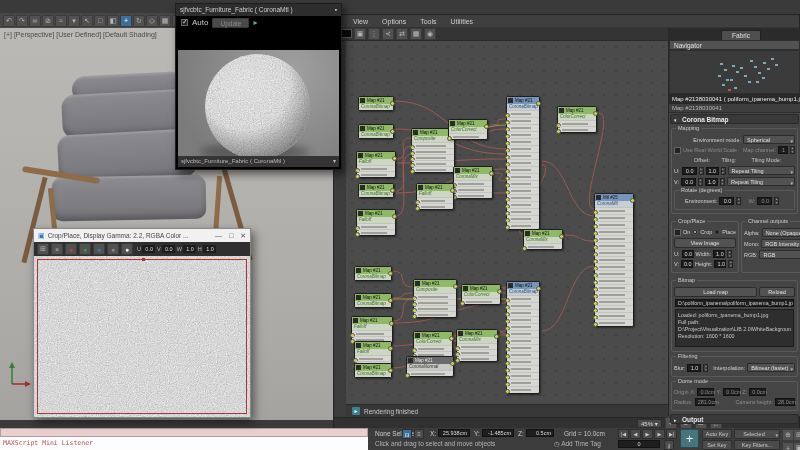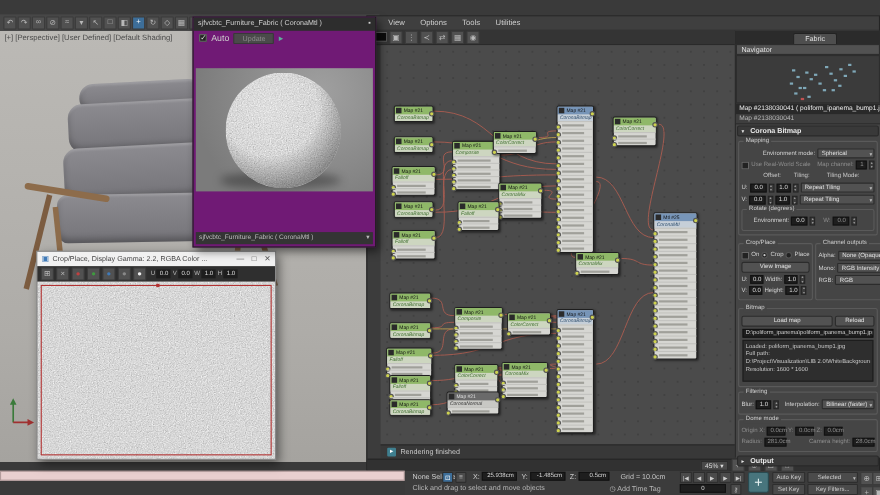--- a/index.html
+++ b/index.html
@@ -24,21 +24,21 @@
 .w4{left:170px;top:82px;width:74px;height:6px;transform:rotate(-7deg);border-radius:3px}
 .w5{left:216px;top:86px;width:5px;height:100px;transform:rotate(-16deg);background:#7c5c40}
 .w6{left:196px;top:100px;width:5px;height:90px;transform:rotate(4deg)}
 .cushion{position:absolute;background:linear-gradient(#8c8b90,#757479);box-shadow:inset 0 -4px 6px rgba(0,0,0,.25),inset 0 2px 2px rgba(255,255,255,.18);border-radius:13px}
 .c0{left:54px;top:-2px;width:112px;height:26px;transform:rotate(-3deg)}
 .c1{left:44px;top:16px;width:128px;height:44px;transform:rotate(-3deg)}
 .c2{left:40px;top:56px;width:138px;height:48px;transform:rotate(-3deg)}
 .c3{left:34px;top:100px;width:154px;height:44px;transform:rotate(-1deg);border-radius:10px}
 .gizmo{position:absolute;left:6px;bottom:30px}
 
-.matpreview{position:absolute;left:175px;top:15px;width:167px;height:210px;background:#701a75;border:1px solid #1f1f1f;box-shadow:3px 4px 8px rgba(0,0,0,.55);z-index:30}
+.matpreview{position:absolute;left:175px;top:3px;width:167px;height:167px;background:#000000;border:1px solid #1f1f1f;box-shadow:3px 4px 8px rgba(0,0,0,.55);z-index:30}
 .mp-title{height:12px;background:#2d2d2d;font-size:6.5px;color:#cfcfcf;line-height:12px;padding:0 4px;display:flex;justify-content:space-between}
 .mp-controls{height:13px;display:flex;align-items:center;gap:4px;padding:0 5px}
 .chk{width:7px;height:7px;background:#222;border:1px solid #666;display:inline-block;position:relative}
 .chk.on::after{content:"✓";position:absolute;left:0;top:-2px;font-size:7px;color:#ddd}
 .mp-update{background:#4a4a4a;color:#8b8b8b;border:1px solid #383838;font-size:6.5px;padding:0 7px;height:10px;line-height:9px;border-radius:1px}
 .mp-play{color:#5fae9a;font-size:8px}
 .mp-view{position:absolute;left:2px;top:46px;right:2px;height:112px;background:radial-gradient(circle at 70% 20%,#a0a0a0,#7b7b7b 80%);overflow:hidden}
 .sph-shadow{position:absolute;left:22px;top:94px;width:110px;height:16px;border-radius:50%;background:rgba(0,0,0,.32);filter:blur(4px)}
 .sphere{position:absolute;left:27px;top:4px;width:105px;height:105px;border-radius:50%;overflow:hidden;background:#666}
 .sphere svg{position:absolute;left:0;top:0}
@@ -668,20 +668,21 @@
     <div class="cw-image">
       <svg width="218" height="165">
           <rect width="218" height="165" fill="#9c9a98" filter="url(#fnoise)"></rect>
         </svg>
       <div class="crop-outline"></div>
     </div>
   </div>
 
   <div class="listener">
     <div class="l-pink"></div>
+    <div class="l-white">MAXScript Mini Listener</div>
   </div>
 
   <div class="statusbar">
     <span class="sb-abs" style="left:7px;top:2px;color:#cfcfcf">None Selected</span>
     <span class="sb-abs" style="left:7px;top:12px;color:#b5b5b5">Click and drag to select and move objects</span>
     <span class="sb-abs sb-ico blue" style="left:34px;top:1px">⊡</span>
     <span class="sb-abs sb-ico" style="left:46px;top:1px">≡</span>
     <span class="sb-abs" style="left:62px;top:2px">X:</span>
     <span class="sb-abs field" style="left:70px;top:1px;width:32px">25.938cm</span>
     <span class="sb-abs" style="left:106px;top:2px">Y:</span>

